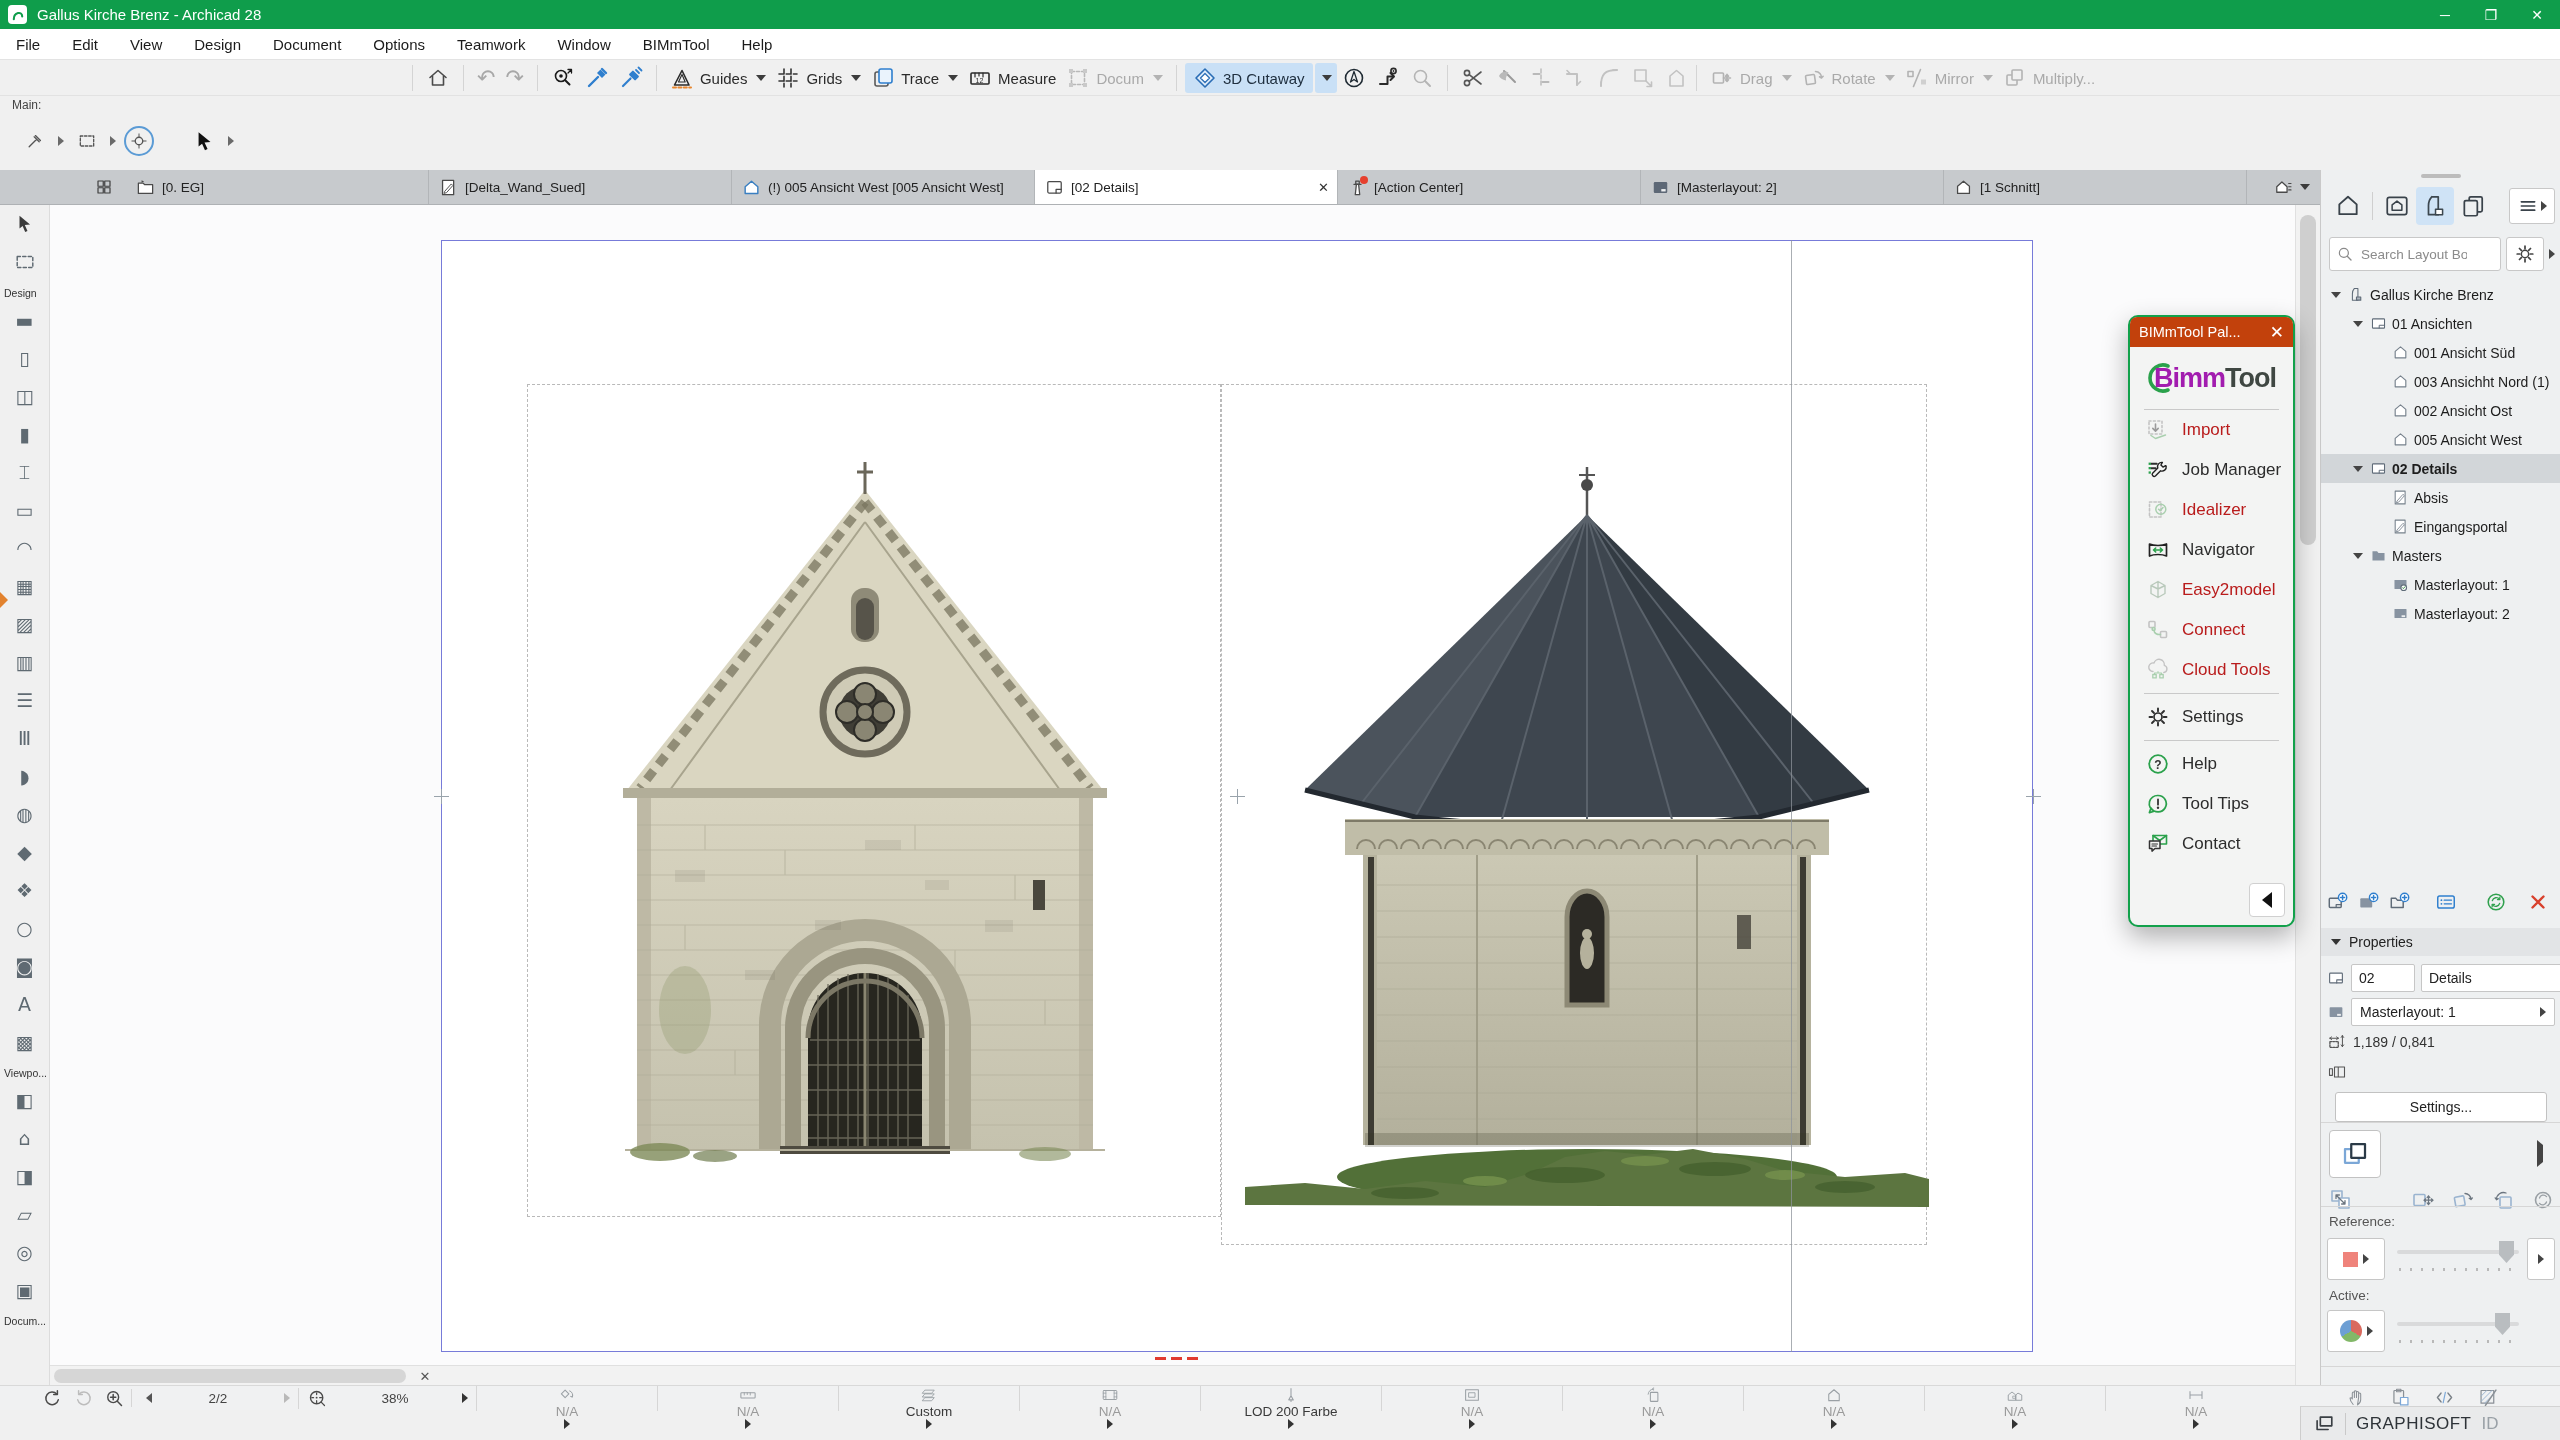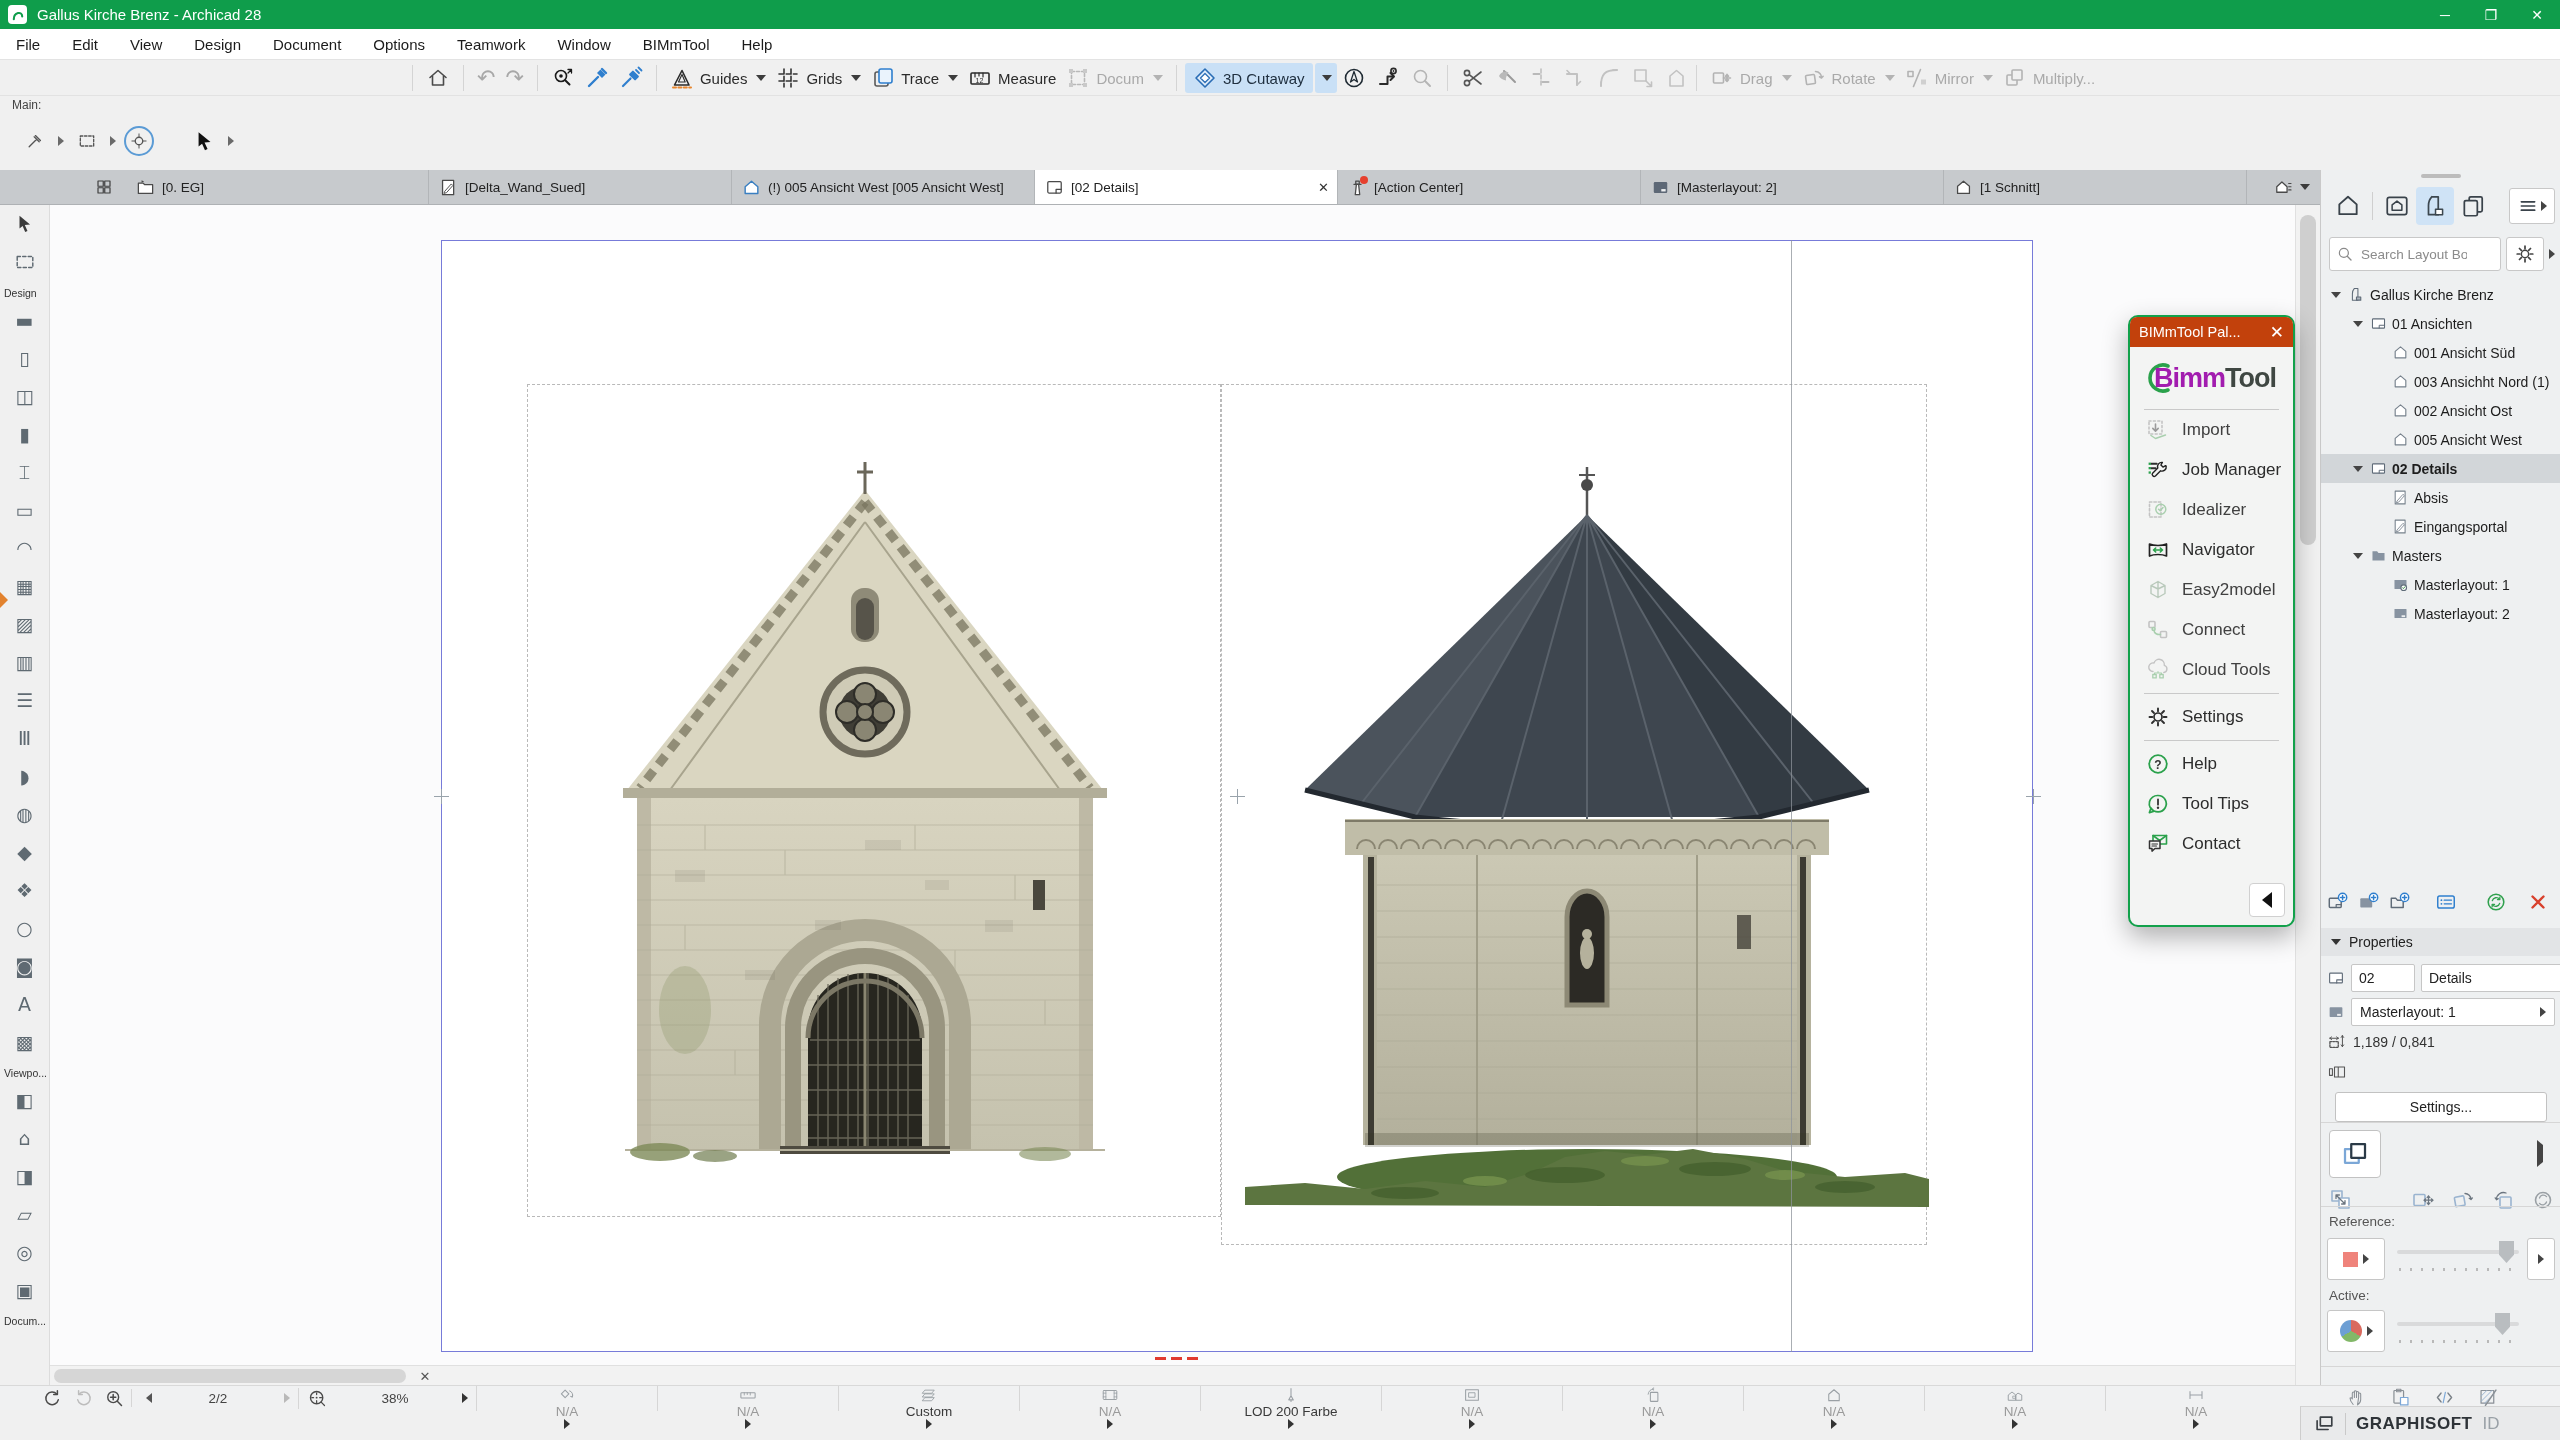--- a/index.html
+++ b/index.html
@@ -162,21 +162,21 @@
   #bimm-title{height:30px;background:#c2410c;border-radius:7px 7px 0 0;display:flex;align-items:center;
               color:#fff;font-size:14.5px;padding:0 9px;}
   #bimm-close{margin-left:auto;font-size:17px;}
   #bimm-logo{height:62px;display:flex;align-items:center;justify-content:center;}
   #bimm-logo .lg-green{color:#a21caf;font-size:27px;font-weight:bold;letter-spacing:-1px;}
   #bimm-logo .lg-dark{color:#3f4742;font-size:27px;font-weight:bold;letter-spacing:-1px;}
   #bimm-div{height:1px;background:#c9c9c9;margin:0 14px;}
   .bimm-item{height:40px;display:flex;align-items:center;gap:10px;padding:0 0 0 14px;font-size:17px;}
   .bimm-item .bi-icon{width:28px;display:flex;justify-content:center;}
   .bimm-item.on{color:#2c2c2c;}
-  .bimm-item.off{color:#404040;}
+  .bimm-item.off{color:#b91c1c;}
   .bimm-sep{height:1px;background:#c9c9c9;margin:3px 14px;}
   #bimm-back{position:absolute;right:8px;bottom:8px;width:36px;height:34px;background:#fff;
              border:1px solid #d0d0d0;border-radius:4px;display:flex;align-items:center;justify-content:center;}
   .backtri{width:0;height:0;border-top:8px solid transparent;border-bottom:8px solid transparent;
            border-right:10px solid #111;}
 
   
   #statusbar{position:absolute;left:0;top:1385px;width:2560px;height:25px;background:#f0f1f2;
              border-top:1px solid #d9d9d9;display:flex;align-items:center;font-size:13.5px;color:#444;}
   #sb-hist{margin-left:42px;display:flex;align-items:center;gap:10px;}
@@ -194,21 +194,21 @@
   .tri-r.lt{border-left-color:#b9b9b9;}
   #corner-icons{position:absolute;left:2346px;top:1385px;height:24px;display:flex;align-items:center;gap:23px;z-index:20;}
 
   
   #hintbar{position:absolute;left:0;top:1410px;width:2560px;height:30px;background:#ececec;
            border-top:1px solid #dadada;display:flex;align-items:center;font-size:15px;color:#161616;
            padding-left:14px;}
   #brandbar{position:absolute;left:2300px;top:1406px;width:260px;height:34px;background:#e9eaeb;
             border-left:1px solid #cdcdcd;border-top:1px solid #d3d3d3;display:flex;align-items:center;
             gap:10px;padding:0 12px;z-index:25;}
-  #brand-name{font-size:17px;font-weight:bold;letter-spacing:.5px;color:#2e3338;}
+  #brand-name{font-size:17px;font-weight:normal;letter-spacing:.5px;color:#2e3338;}
   #brand-id{font-size:17px;color:#9aa1a7;}
 </style>
 </head>
 <body>
 <div id="app">
 
 <div id="titlebar">
   <span id="ac-logo">
     <svg width="14" height="14" viewBox="0 0 20 20" fill="none">
           <path d="M4 16 C4 6 16 4 16 12" stroke="#0f9d4b" stroke-width="3" stroke-linecap="round"></path>

